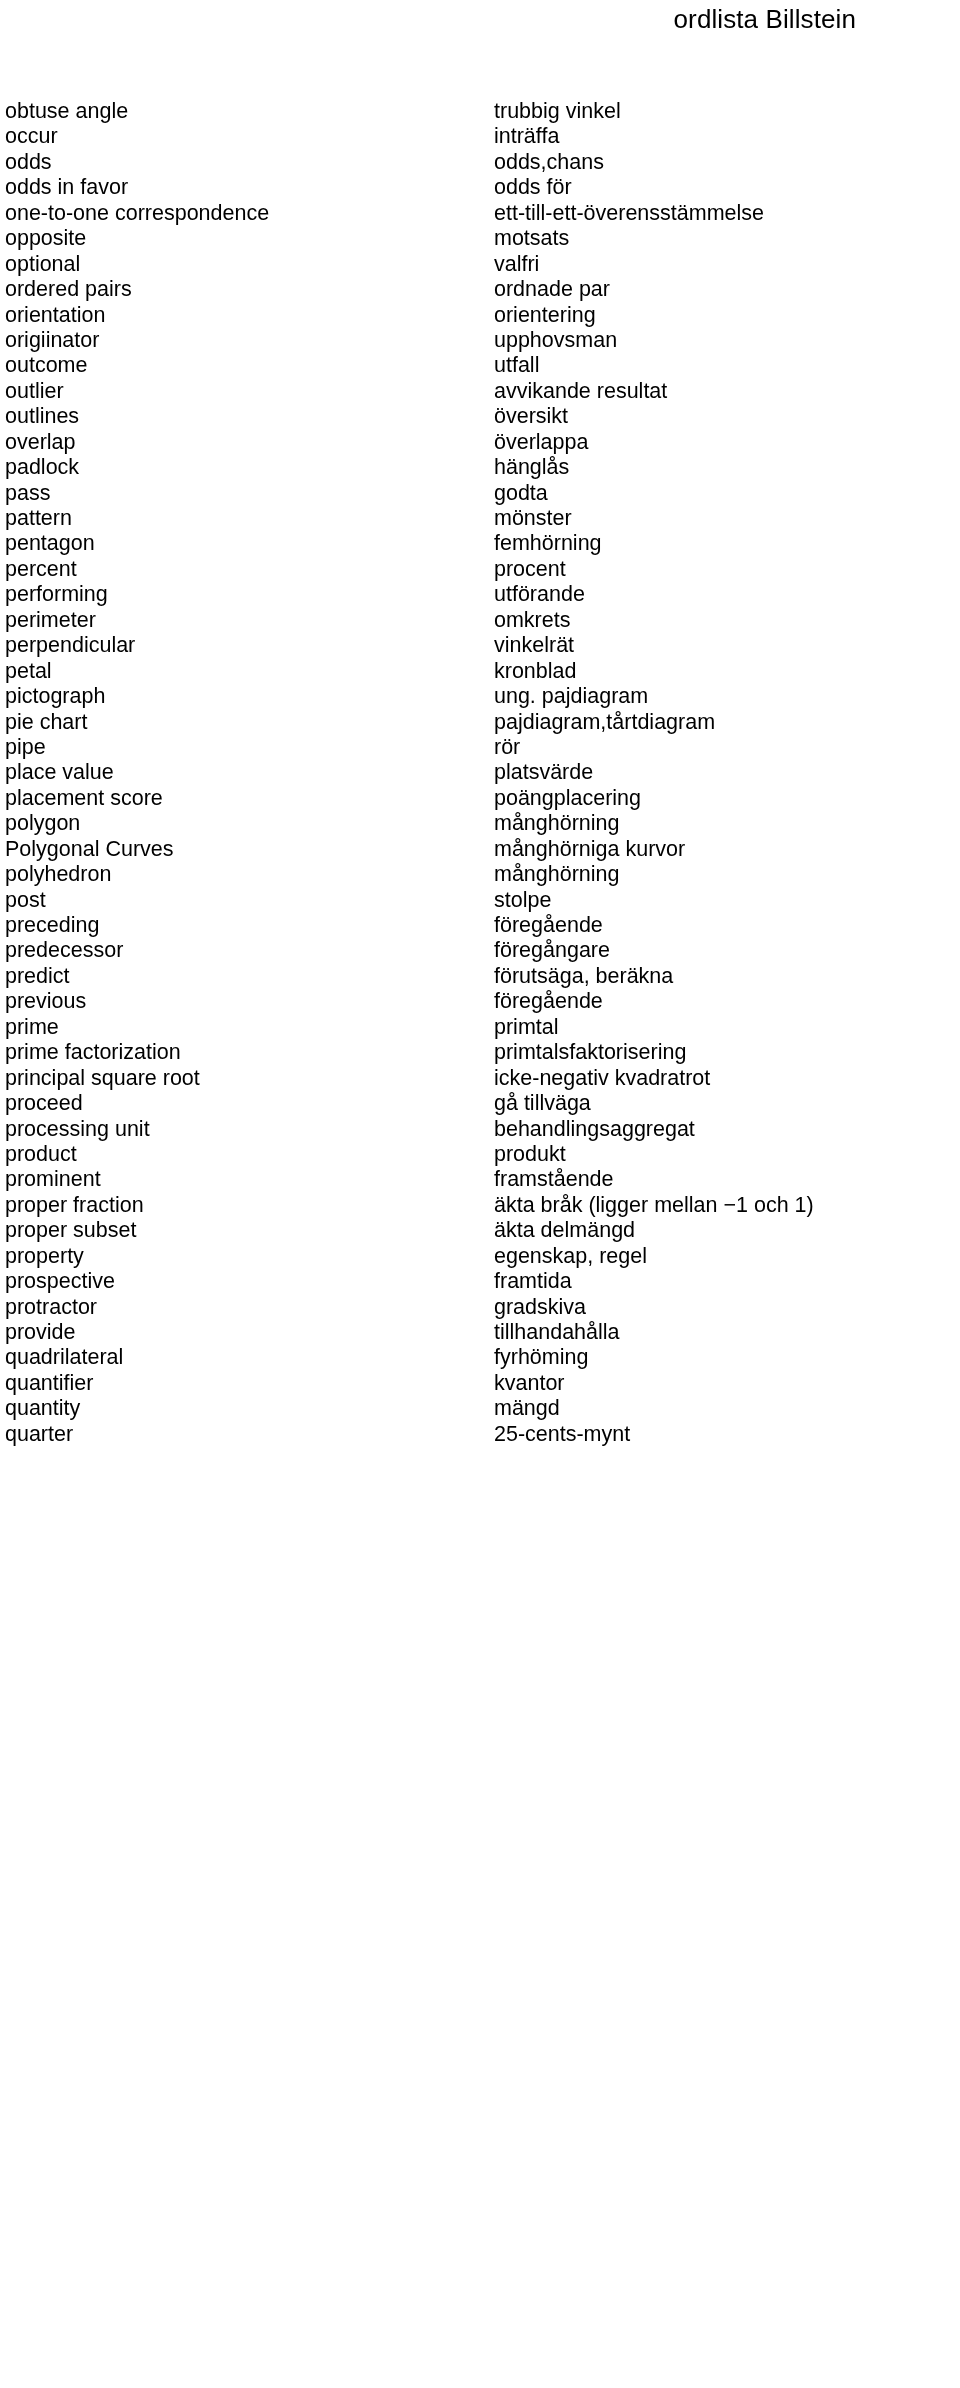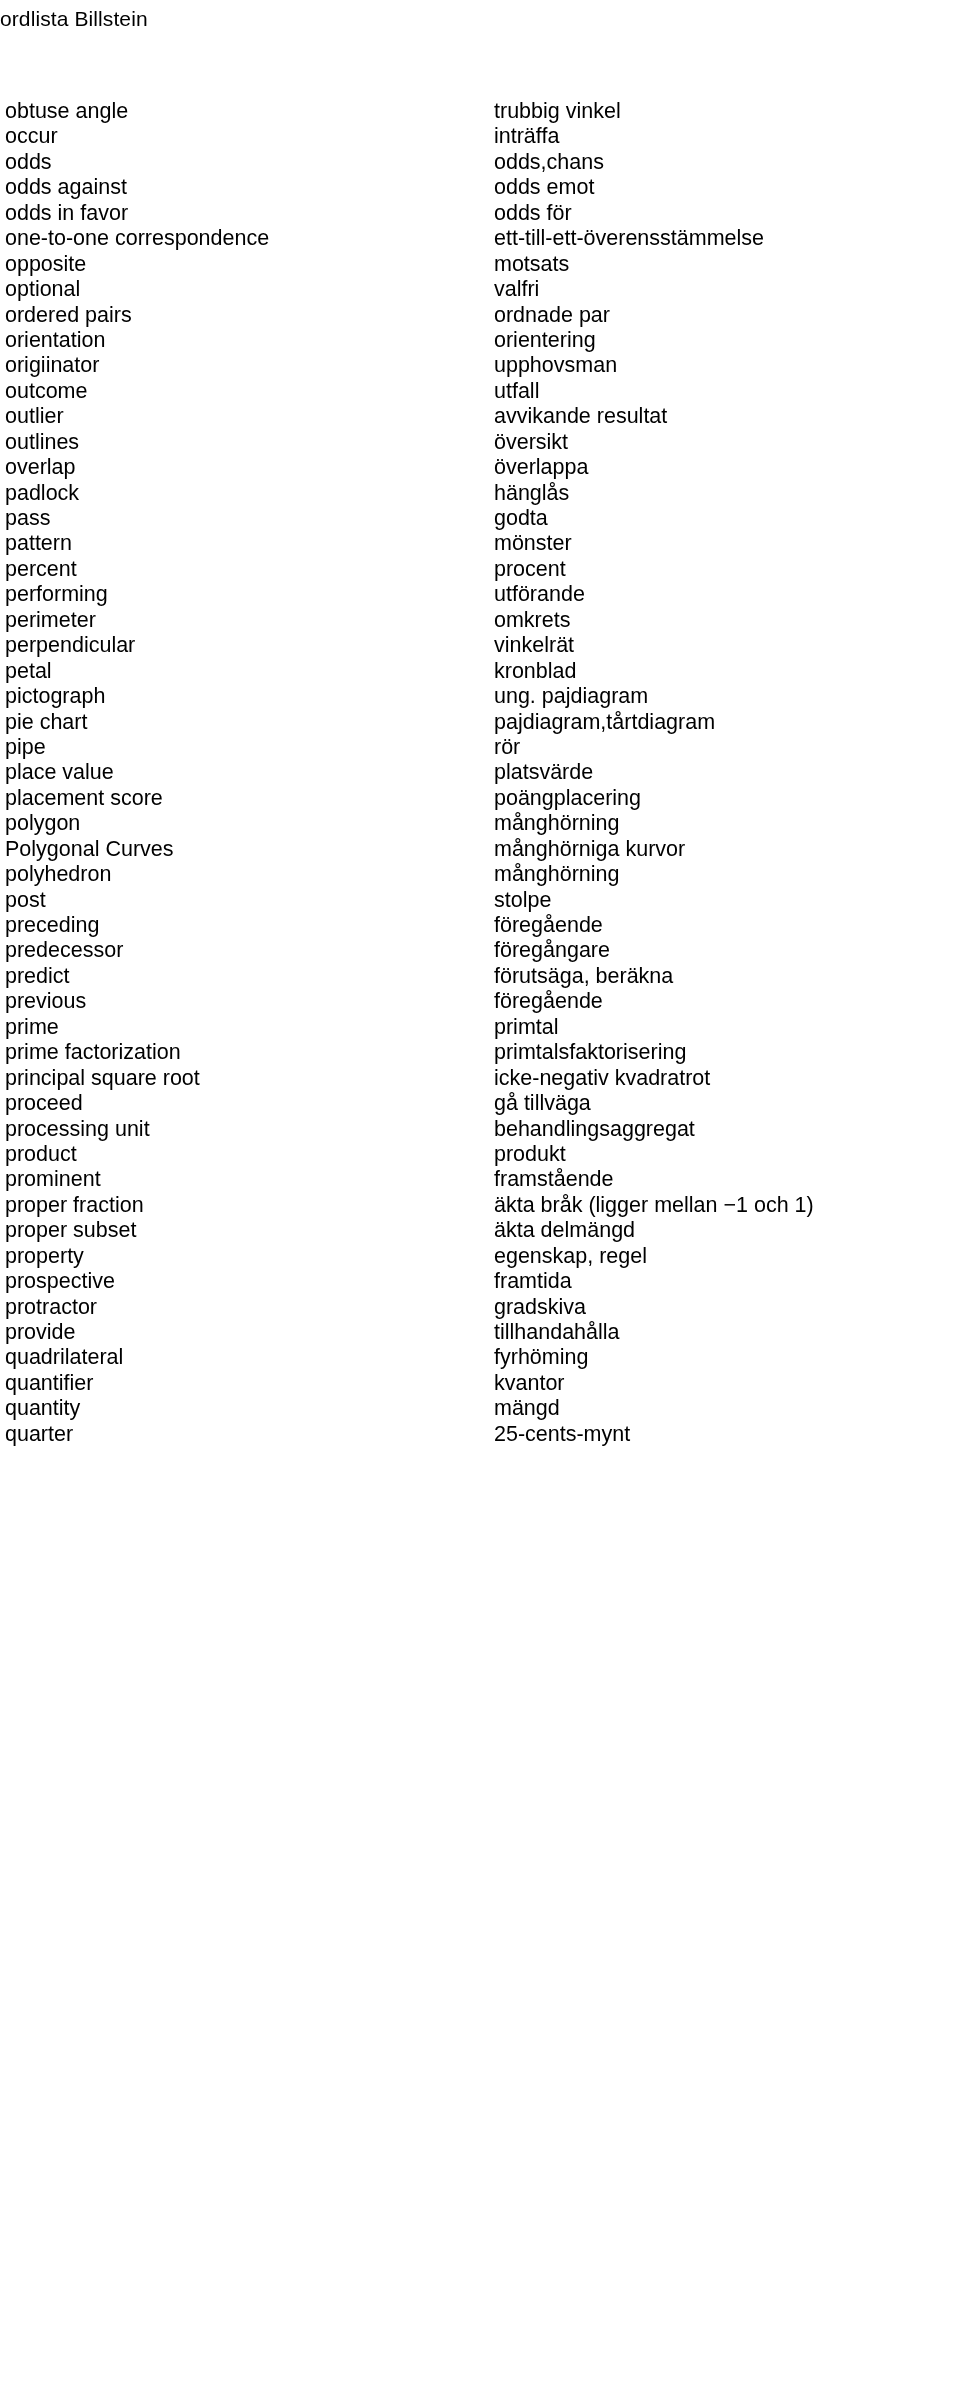--- a/index.html
+++ b/index.html
@@ -21,21 +21,22 @@
     width: 960px;
     height: 2388px;
     box-sizing: border-box;
   }
   
   .page-header {
     position: absolute;
     top: 6px;
     left: 0;
     width: 856px;
-    font-size: 21px;
+    text-align: right;
+    font-size: 26px;
     line-height: 26px;
     letter-spacing: 0.1px;
     white-space: nowrap;
   }
   
   .glossary {
     position: absolute;
     top: 99px;
     left: 0;
     width: 960px;
@@ -90,24 +91,20 @@
       </div>
       <div class="entry">
         <span class="term">occur</span>
         <span class="translation">inträffa</span>
       </div>
       <div class="entry">
         <span class="term">odds</span>
         <span class="translation">odds,chans</span>
       </div>
       <div class="entry">
-        <span class="term">odds against</span>
-        <span class="translation">odds emot</span>
-      </div>
-      <div class="entry">
         <span class="term">odds in favor</span>
         <span class="translation">odds för</span>
       </div>
       <div class="entry">
         <span class="term">one-to-one correspondence</span>
         <span class="translation">ett-till-ett-överensstämmelse</span>
       </div>
       <div class="entry">
         <span class="term">opposite</span>
         <span class="translation">motsats</span>
@@ -150,20 +147,24 @@
       </div>
       <div class="entry">
         <span class="term">pass</span>
         <span class="translation">godta</span>
       </div>
       <div class="entry">
         <span class="term">pattern</span>
         <span class="translation">mönster</span>
       </div>
       <div class="entry">
+        <span class="term">pentagon</span>
+        <span class="translation">femhörning</span>
+      </div>
+      <div class="entry">
         <span class="term">percent</span>
         <span class="translation">procent</span>
       </div>
       <div class="entry">
         <span class="term">performing</span>
         <span class="translation">utförande</span>
       </div>
       <div class="entry">
         <span class="term">perimeter</span>
         <span class="translation">omkrets</span>

